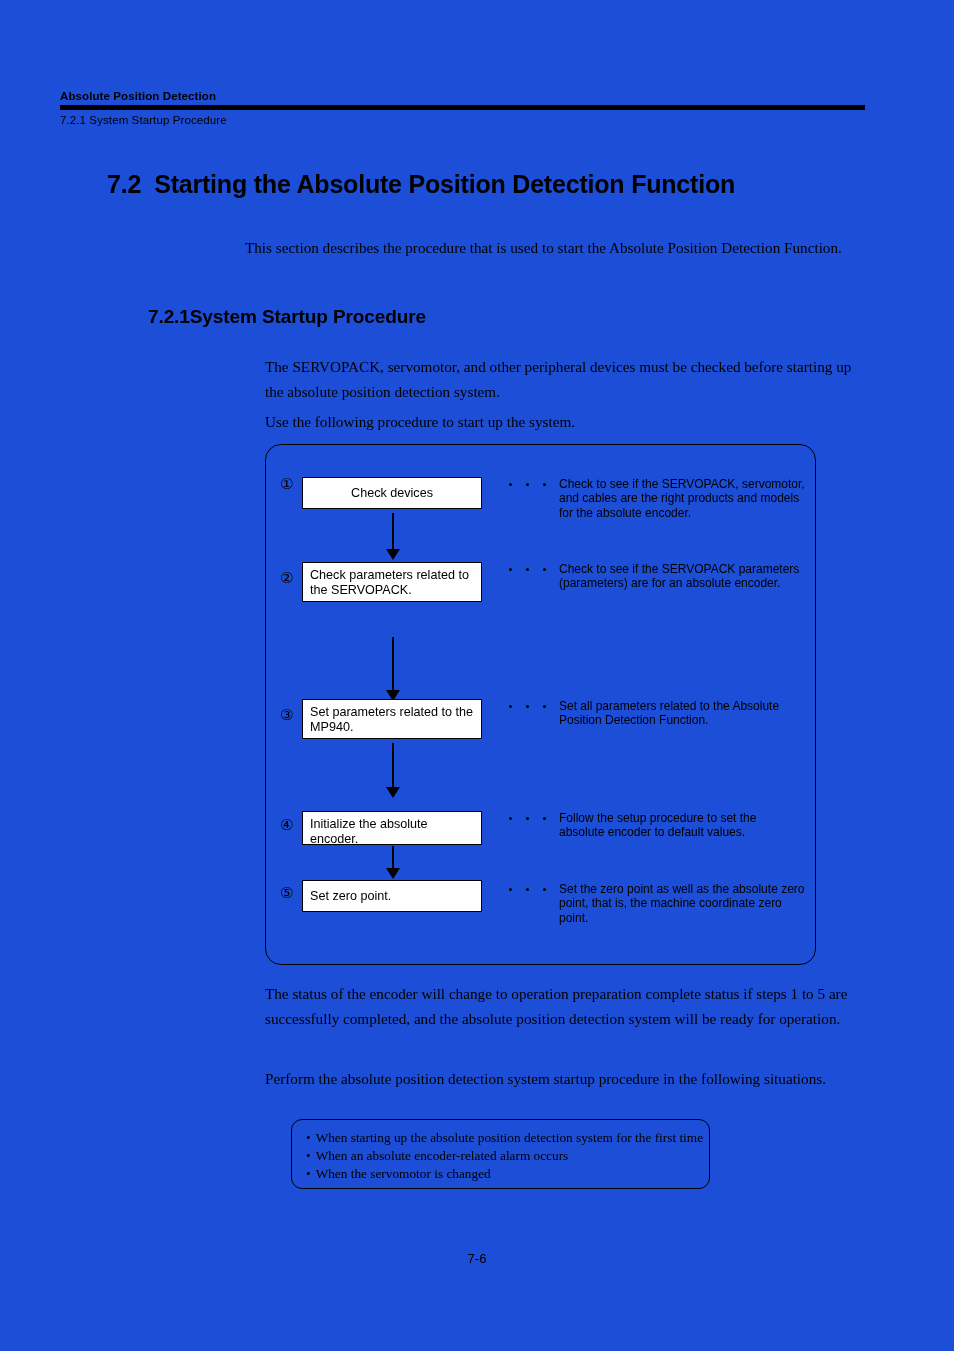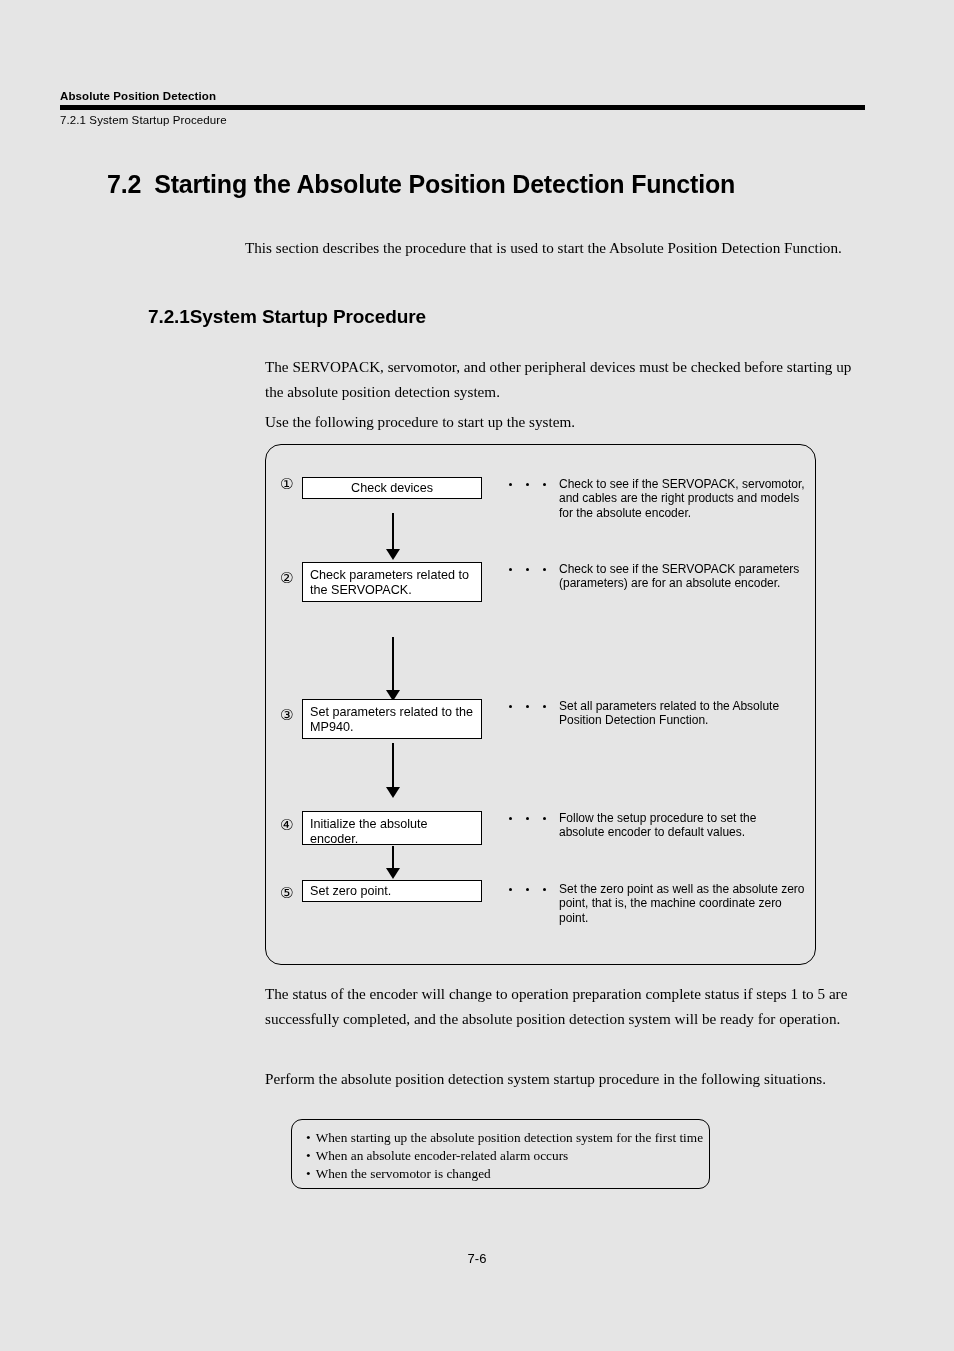--- a/index.html
+++ b/index.html
@@ -4,21 +4,21 @@
 <style>
   html, body {
     margin: 0;
     padding: 0;
     background: #ffffff;
   }
   .page {
     position: relative;
     width: 954px;
     height: 1351px;
-    background: #e5e5e5;
+    background: #1d4ed8;
     overflow: hidden;
     font-family: "Liberation Serif", serif;
     color: #000000;
   }
 
   
   .header-title {
     position: absolute;
     left: 60px;
     top: 90px;
@@ -119,21 +119,21 @@
     font-size: 12.6px;
     line-height: 14.5px;
     padding: 5px 6px 5px 7px;
     background: #fff;
   }
   .step-box.centered {
     text-align: center;
     padding-left: 0;
     padding-right: 0;
   }
-  .step-box.h32 { height: 22px; display: flex; align-items: center; justify-content: center; padding-top: 0; padding-bottom: 0; }
+  .step-box.h32 { height: 32px; display: flex; align-items: center; justify-content: center; padding-top: 0; padding-bottom: 0; }
   .step-box.h40 { height: 40px; }
 
   .leader {
     flex: 0 0 auto;
     display: flex;
     align-items: flex-start;
     margin-left: 27px;
     padding-top: 6px;
   }
   .leader .dot {

